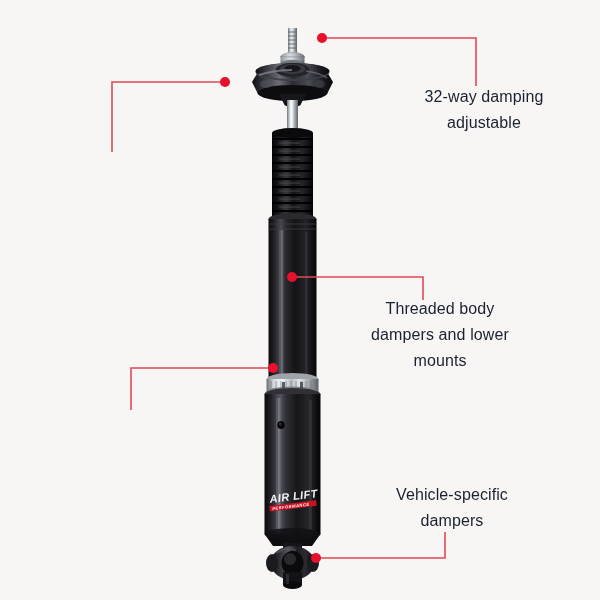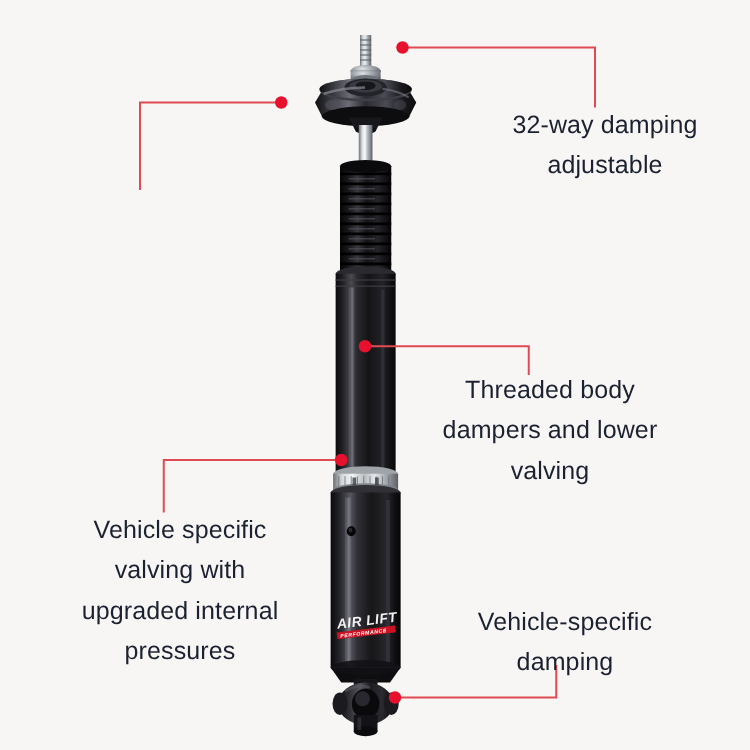--- a/index.html
+++ b/index.html
@@ -17,21 +17,21 @@
     position: relative;
     width: 600px;
     height: 600px;
     background: #f7f6f4;
   }
 
   
   .callout-text {
     position: absolute;
     color: #1b2130;
-    font-size: 20px;
+    font-size: 16px;
     line-height: 1.62;
     text-align: center;
     letter-spacing: 0.1px;
     white-space: pre-line;
   }
 
   #label-anodized  { left: 8px;   top: 152px; width: 214px; }
   #label-damping   { left: 392px; top: 84px;  width: 184px; }
   #label-threaded  { left: 342px; top: 296px; width: 196px; }
   #label-valving   { left: 46px;  top: 408px; width: 196px; }
@@ -301,22 +301,18 @@
         <circle cx="316" cy="558" r="5" fill="#e8112d"></circle>
       </g>
   </svg>
 
 
   <div class="callout-text" id="label-damping">32-way damping
 adjustable</div>
 
   <div class="callout-text" id="label-threaded">Threaded body
 dampers and lower
-valving</div>
-
-  <div class="callout-text" id="label-valving">Vehicle specific
-valving with
-upgraded internal
-pressures</div>
+mounts</div>
+
 
   <div class="callout-text" id="label-mounts">Vehicle-specific
-damping</div>
+dampers</div>
 </div>
 
 </body></html>

